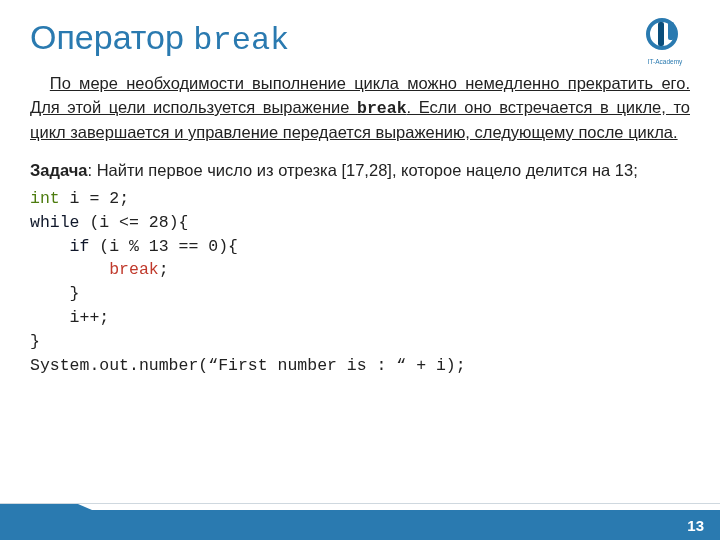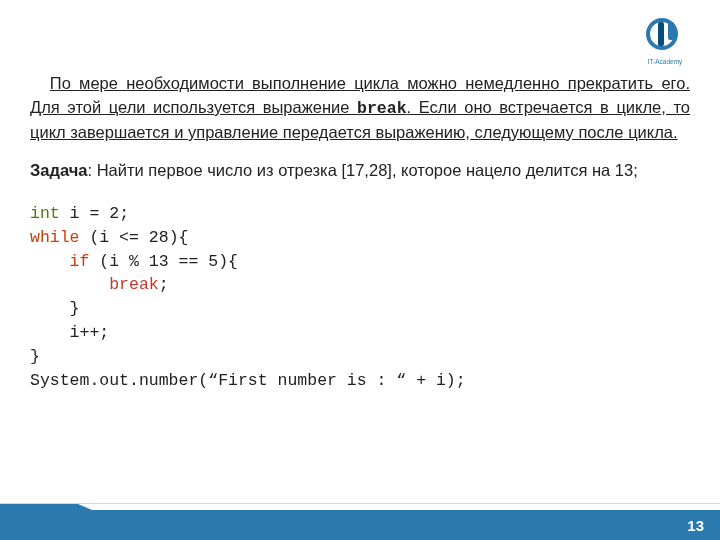--- a/index.html
+++ b/index.html
@@ -3,38 +3,41 @@
 <meta charset="utf-8">
 <style>
   * { margin: 0; padding: 0; box-sizing: border-box; }
   html, body { width: 720px; height: 540px; font-family: Arial, Helvetica, sans-serif; background: #fff; color: #222; }
   .slide { position: relative; width: 720px; height: 540px; background: #fff; overflow: hidden; }
   .title { position: absolute; top: 18px; left: 30px; font-size: 34px; color: #2a7ab0; font-weight: 400; }
   .title .mono { font-family: Consolas, "Courier New", monospace; font-size: 32px; }
   .logo { position: absolute; top: 14px; right: 24px; width: 62px; height: 54px; }
   .content { position: absolute; top: 72px; left: 30px; right: 30px; font-size: 16.5px; line-height: 1.45; }
   .para { text-align: justify; text-indent: 1.2em; margin-bottom: 14px; text-decoration: underline; }
-  .task { text-align: justify; margin-bottom: 19px; }
+  .task { text-align: justify; margin-bottom: 4px; }
   .task b { font-weight: 700; }
   .code { font-family: Consolas, "Courier New", monospace; font-size: 16.5px; line-height: 1.45; white-space: pre; }
   .kw-type { color: #4d7c0f; }
-  .kw { color: #c2410c; }
+  .kw { color: #0f172a; }
   .br { color: #c0392b; }
   .mono-inline { font-family: Consolas, "Courier New", monospace; }
   .footer-bar { position: absolute; left: 0; right: 0; bottom: 0; height: 30px; background: #2a7ab0; }
   .footer-wedge { position: absolute; left: 0; bottom: 30px; width: 100%; height: 6px; background: linear-gradient(to right, #2a7ab0 0, #2a7ab0 78px, transparent 78px); }
   .footer-tri { position: absolute; left: 78px; bottom: 30px; width: 0; height: 0; border-left: 0 solid transparent; border-right: 14px solid transparent; border-bottom: 6px solid #2a7ab0; }
   .footer-line { position: absolute; left: 0; bottom: 36px; width: 100%; height: 1px; background: #cfd8df; }
   .pagenum { position: absolute; right: 16px; bottom: 6px; color: #fff; font-size: 15px; font-weight: 600; }
 </style>
 </head>
 <body>
 
 <div class="slide">
 
+  <div class="title">
+    <span>Оператор  </span><span class="mono">break</span>
+  </div>
 
   <div class="logo">
     <svg viewBox="0 0 62 54" width="62" height="54">
       <circle cx="28" cy="20" r="14" fill="none" stroke="#2a7ab0" stroke-width="4"></circle>
       <rect x="24" y="8" width="6" height="24" rx="2" fill="#0a4d7a"></rect>
       <rect x="34" y="8" width="6" height="18" rx="2" fill="#2a7ab0"></rect>
       <text x="31" y="50" text-anchor="middle" font-size="6.5" fill="#2a7ab0" font-family="Arial">IT-Academy</text>
     </svg>
   </div>
 
@@ -42,21 +45,21 @@
     <p class="para">
       <span>По мере необходимости выполнение цикла можно немедленно прекратить его. Для этой цели используется выражение </span><b class="mono-inline">break</b><span>. Если оно встречается в цикле, то цикл завершается и управление передается выражению, следующему после цикла.</span>
     </p>
 
     <p class="task">
       <b>Задача</b><span>: Найти первое число из отрезка [17,28], которое нацело делится на 13;</span>
     </p>
 
     <div class="code"><span class="kw-type">int</span><span> i = 2;</span>
 <span class="kw">while</span><span> (i &lt;= 28){</span>
-<span>    </span><span class="kw">if</span><span> (i % 13 == 5){</span>
+<span>    </span><span class="kw">if</span><span> (i % 13 == 0){</span>
 <span>        </span><span class="br">break</span><span>;</span>
 <span>    }</span>
 <span>    i++;</span>
 <span>}</span>
 <span>System.out.number(“First number is : “ + i);</span></div>
   </div>
 
   <div class="footer-line"></div>
   <div class="footer-wedge"></div>
   <div class="footer-tri"></div>

